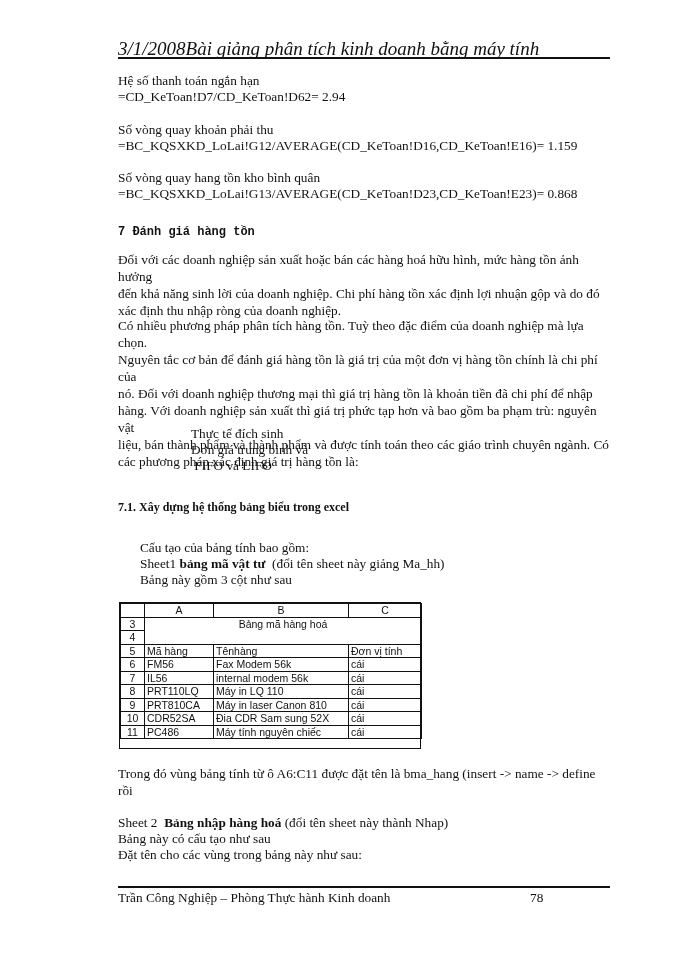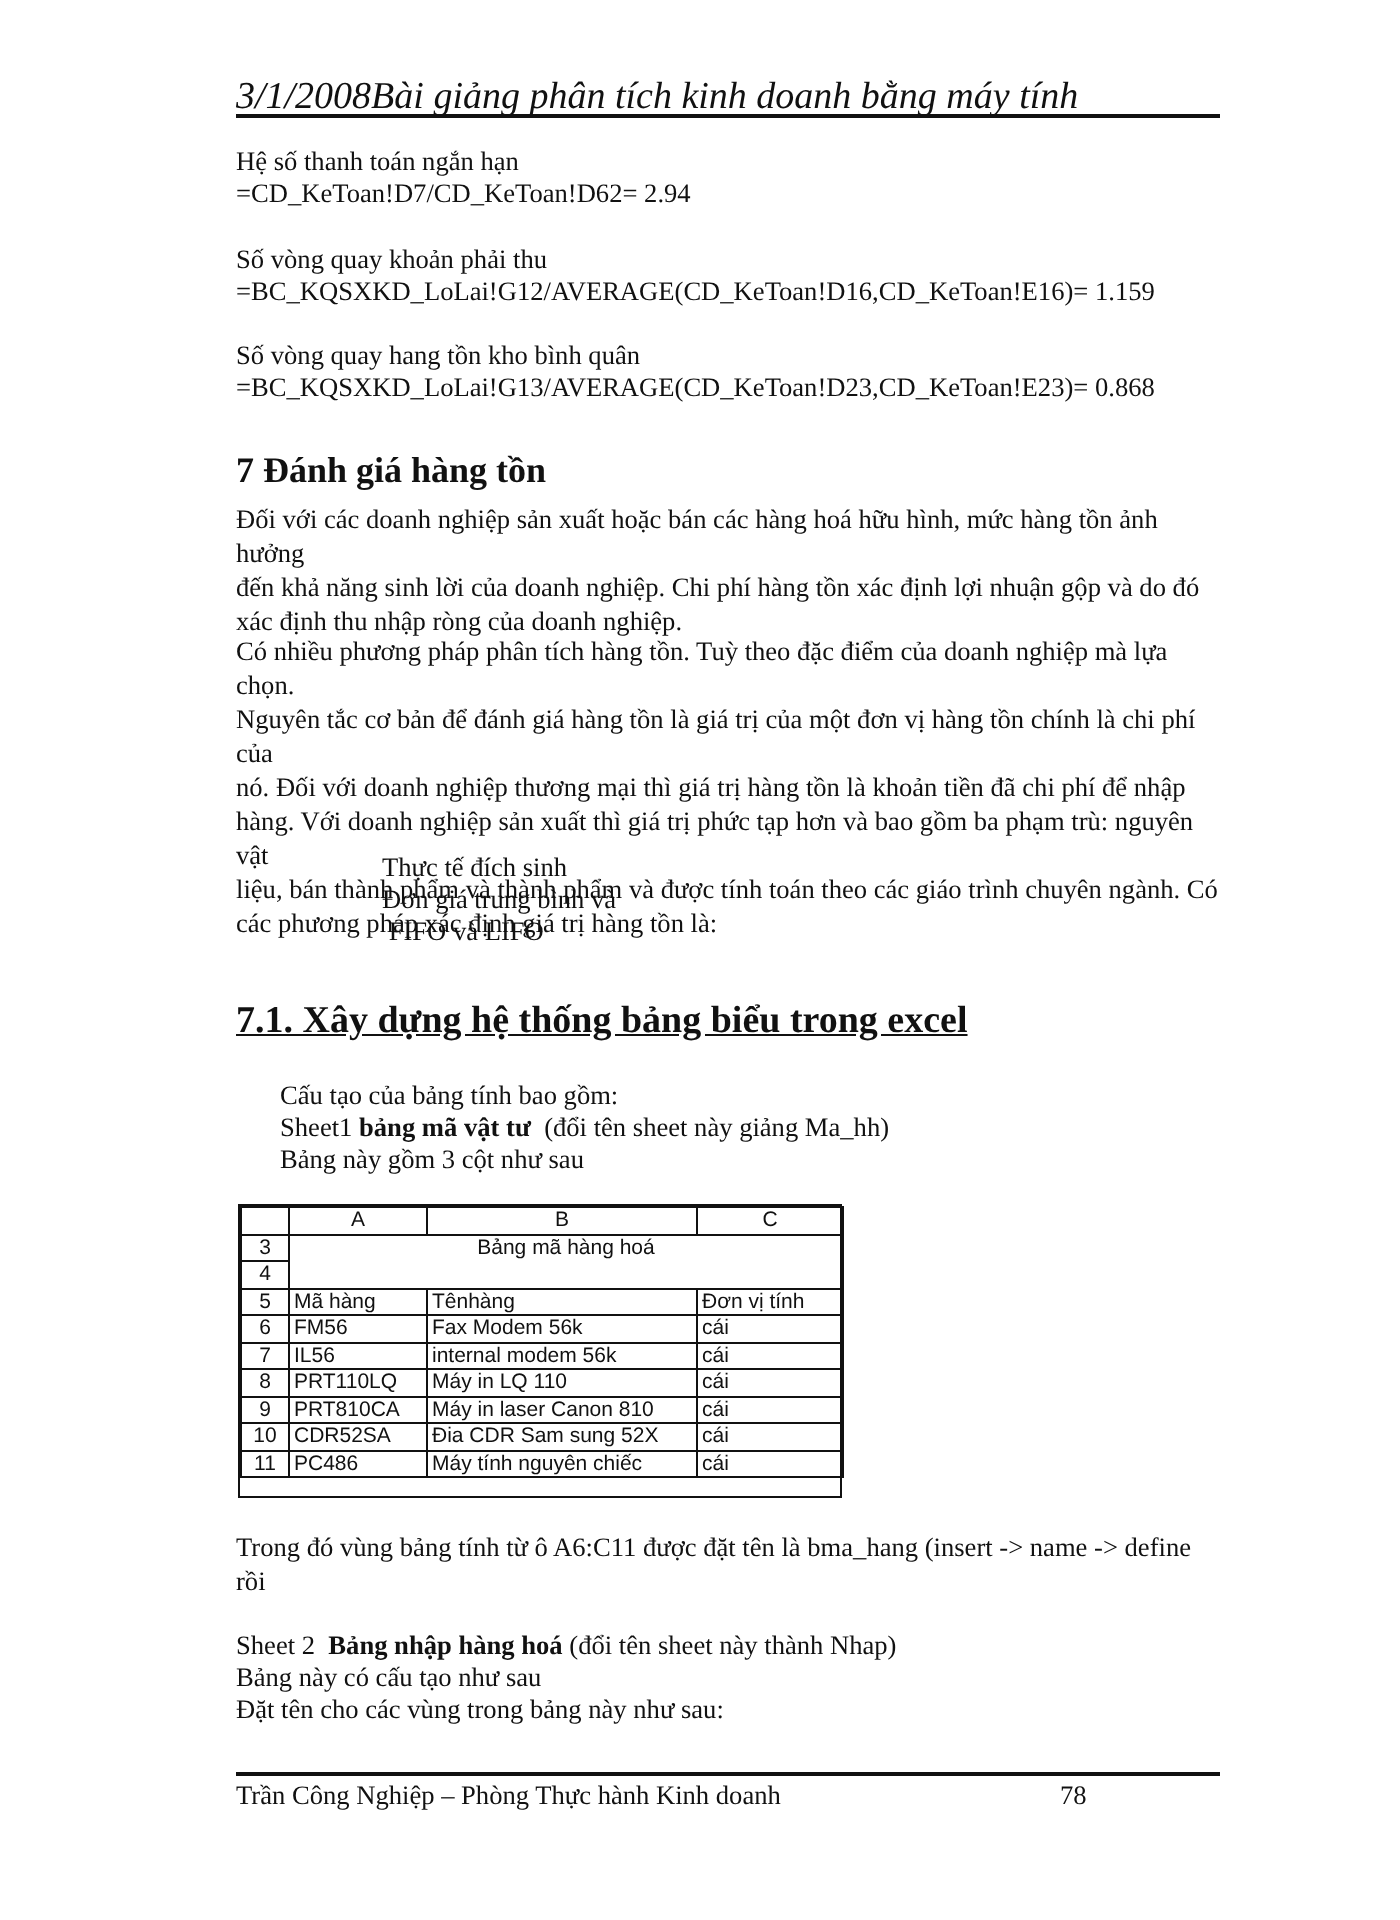--- a/index.html
+++ b/index.html
@@ -2,22 +2,22 @@
 <html><head>
 <meta charset="utf-8">
 <style>
   html, body { margin: 0; padding: 0; background: #ffffff; }
   body { width: 700px; height: 960px; position: relative; overflow: hidden;
          font-family: "Liberation Serif", serif; color: #111; font-size: 13.3px; }
   .abs { position: absolute; white-space: nowrap; }
   .header { left: 118px; top: 38px; font-style: italic; font-size: 19px; }
   .header-rule { position: absolute; left: 118px; top: 57px; width: 492px; height: 1.5px; background: #111; }
   .line { line-height: 16px; }
-  .h1 { font-weight: bold; font-size: 18px; }
-  .h2 { font-weight: bold; font-size: 19px; text-decoration: underline; }
+  .h1 { font-weight: bold; font-size: 12px; font-family: Liberation Mono, monospace; }
+  .h2 { font-weight: bold; font-size: 12px; }
   .b { font-weight: bold; }
   .para { position: absolute; left: 118px; width: 492px; line-height: 17px; }
   .sheet { position: absolute; left: 120px; top: 603px; border-collapse: collapse;
            font-family: "Liberation Sans", sans-serif; font-size: 10.5px; }
   .sheet td { border: 1px solid #111; padding: 0 2px; height: 12.5px; line-height: 12px; white-space: nowrap; }
   .sheet .rh { width: 19px; text-align: center; }
   .sheet .colA { width: 64px; }
   .sheet .colB { width: 130px; }
   .sheet .colC { width: 68px; }
   .sheet .ch { text-align: center; }

